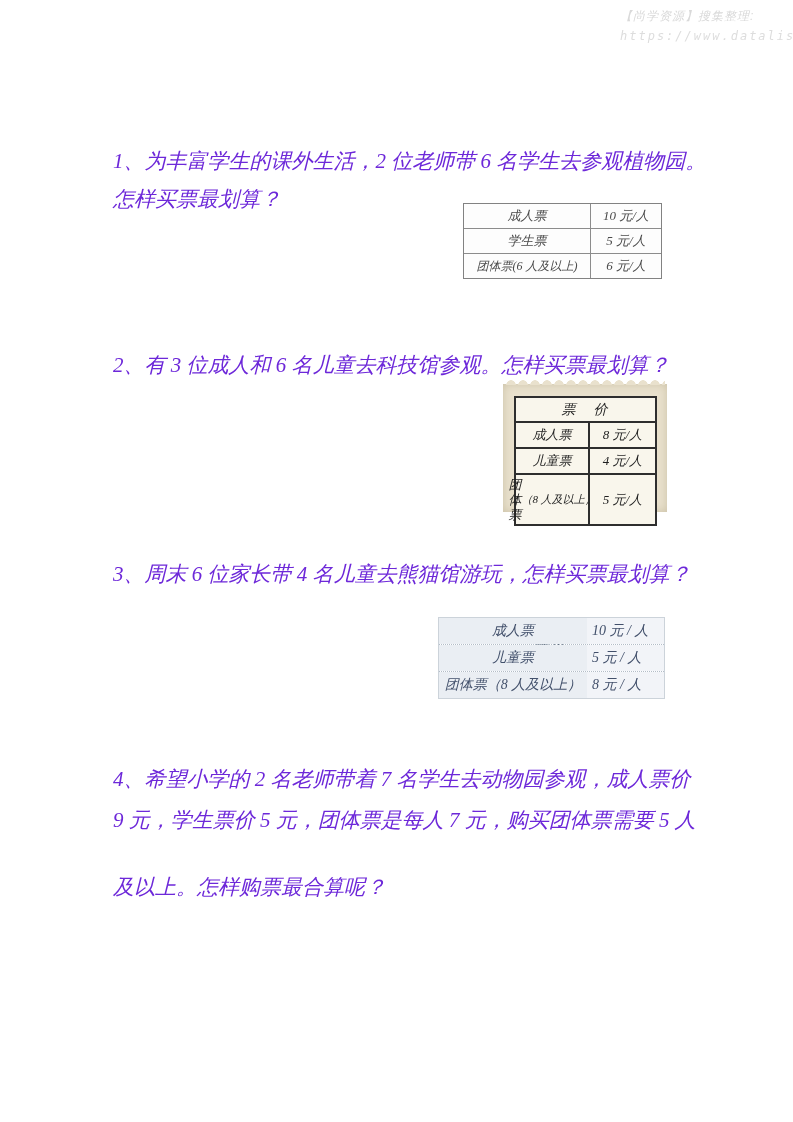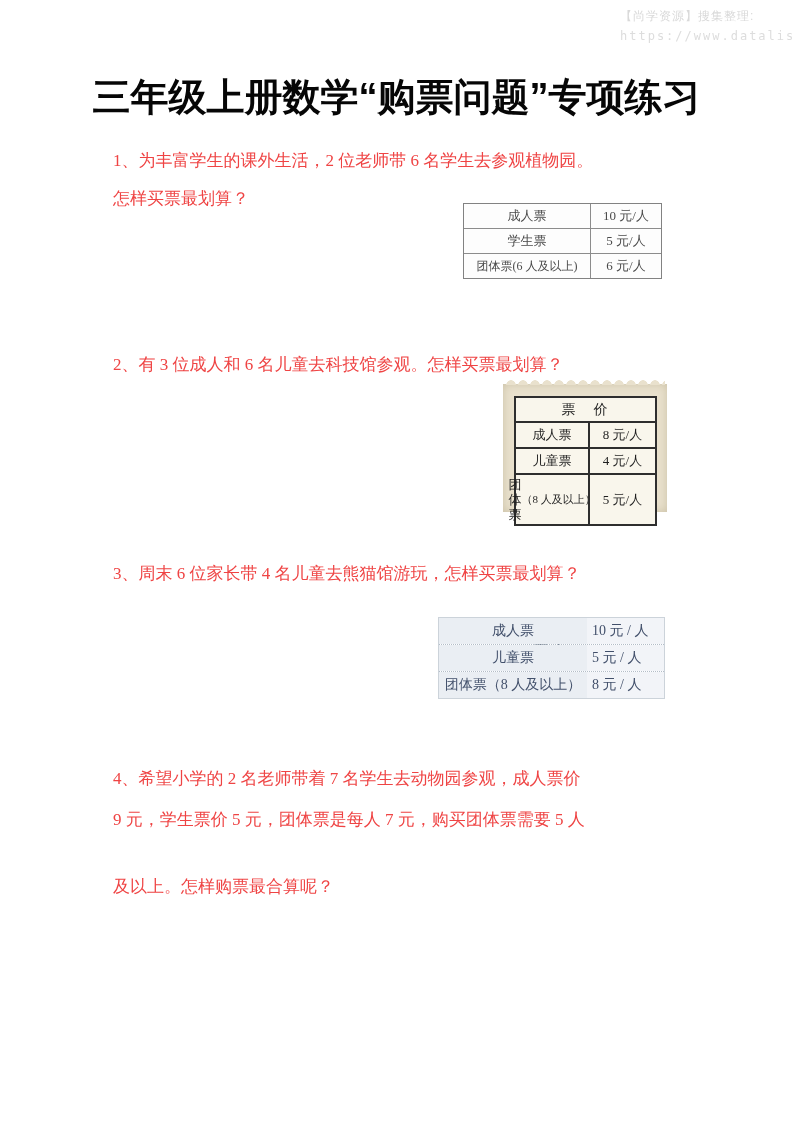--- a/index.html
+++ b/index.html
@@ -1,29 +1,29 @@
 <!DOCTYPE html>
 <html><head>
 <meta charset="utf-8">
 <style>
   html,body{margin:0;padding:0;background:#ffffff;}
   .page{position:relative;width:793px;height:926px;background:#ffffff;overflow:hidden;
-        font-family:"Liberation Serif",serif;}
+        font-family:"Liberation Serif",serif;font-style:italic;}
 
   
   .watermark{position:absolute;left:620px;top:8px;}
   .wm1{font-family:"Liberation Sans",sans-serif;font-size:12px;color:#d9d9d9;letter-spacing:1px;white-space:nowrap;}
   .wm2{font-family:"DejaVu Sans Mono",monospace;font-size:12px;color:#dddddd;letter-spacing:2px;margin-top:4px;white-space:nowrap;}
 
   
   .title{position:absolute;left:0;top:72px;width:100%;text-align:center;
          font-family:"Liberation Sans",sans-serif;font-weight:bold;font-size:38px;color:#060606;white-space:nowrap;}
 
   
-  .qtext{position:absolute;font-size:17px;color:#ef4444;white-space:nowrap;line-height:28px;}
+  .qtext{position:absolute;font-size:21px;color:#6d28d9;white-space:nowrap;line-height:28px;}
   .q1a{left:113px;top:147px;} .q1b{left:113px;top:185px;}
   .q2{left:113px;top:351px;}
   .q3{left:113px;top:560px;}
   .q4a{left:113px;top:765px;} .q4b{left:113px;top:806px;} .q4c{left:113px;top:873px;}
 
   
   .t1{position:absolute;left:463px;top:203px;width:197px;display:grid;grid-template-columns:126px 1fr;
       border:1px solid #828282;background:#fdfdfd;font-size:13px;color:#4a4a4a;}
   .t1>div{display:flex;align-items:center;justify-content:center;height:24px;
           border-top:1px solid #8c8c8c;white-space:nowrap;}
@@ -64,21 +64,20 @@
 </head>
 <body>
 
 <div class="page">
 
   <div class="watermark">
     <div class="wm1">【尚学资源】搜集整理:</div>
     <div class="wm2">https://www.datalists.cn</div>
   </div>
 
-  <div class="title">三年级上册数学“购票问题”专项练习</div>
 
   <div class="qtext q1a">1、为丰富学生的课外生活，2 位老师带 6 名学生去参观植物园。</div>
   <div class="qtext q1b">怎样买票最划算？</div>
 
   <div class="t1">
     <div>成人票</div>
     <div>10 元/人</div>
     <div>学生票</div>
     <div>5 元/人</div>
     <div class="small">团体票(6 人及以上)</div>

